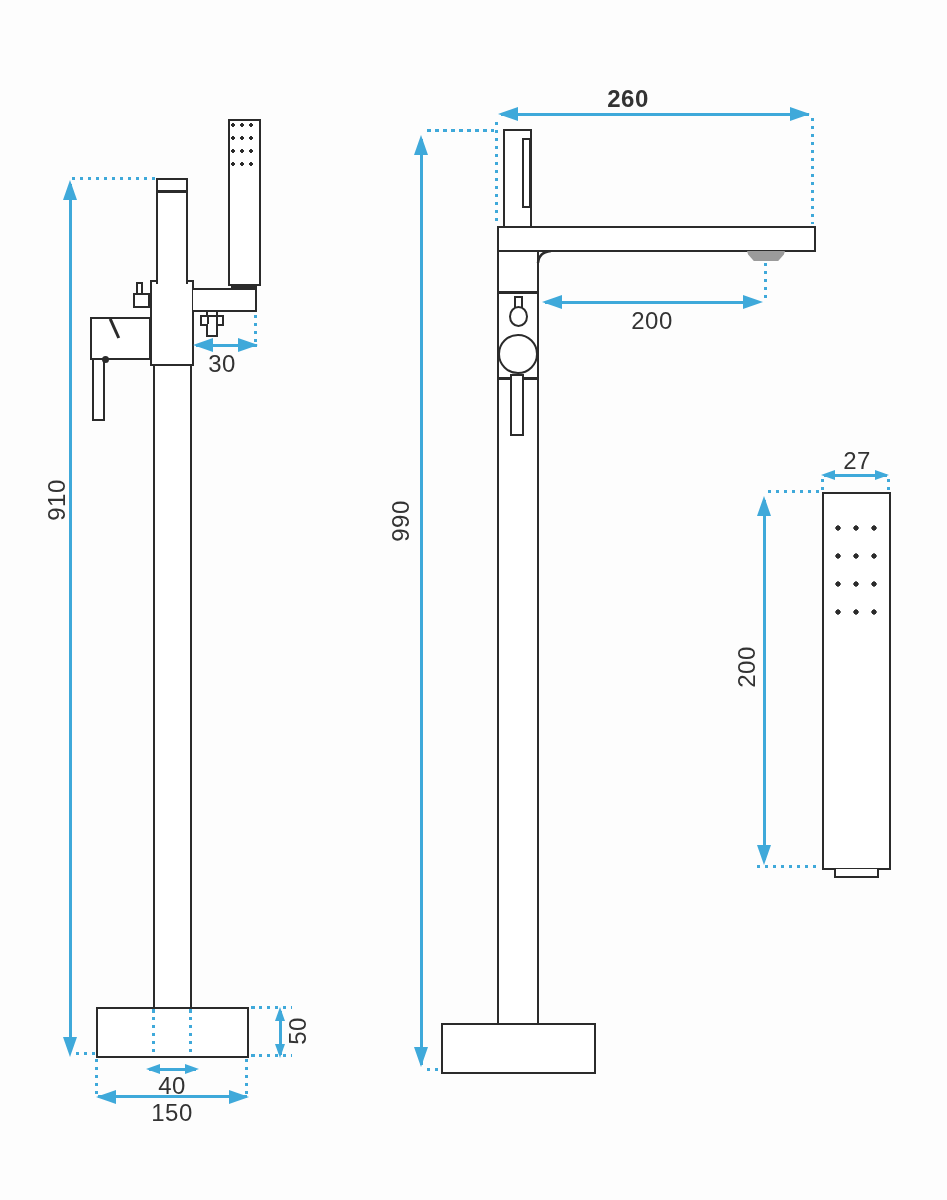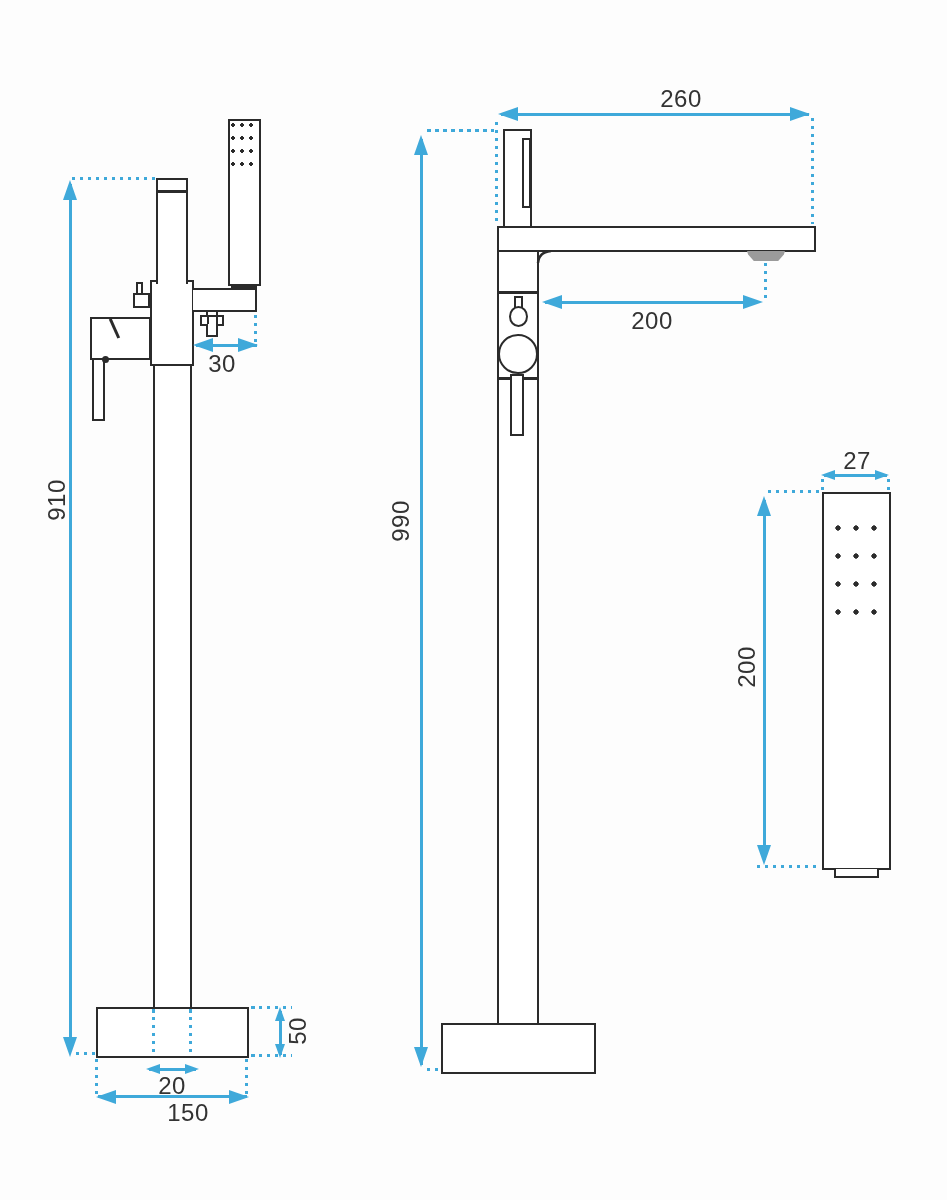--- a/index.html
+++ b/index.html
@@ -100,28 +100,28 @@
     <div class="ln" style="left:196px;top:344px;width:61px;height:3px;"></div>
     <div class="tri tl" style="left:193px;top:338px;"></div>
     <div class="tri tr2" style="left:238px;top:338px;"></div>
     <div class="lbl" style="left:200px;top:351px;width:44px;">30</div>
 
     <div class="dv" style="left:152px;top:1009px;height:47px;"></div>
     <div class="dv" style="left:189px;top:1009px;height:47px;"></div>
     <div class="ln" style="left:149px;top:1068px;width:47px;height:3px;"></div>
     <div class="tri tl sm" style="left:146px;top:1064px;"></div>
     <div class="tri tr2 sm" style="left:185px;top:1064px;"></div>
-    <div class="lbl" style="left:149px;top:1073px;width:46px;">20</div>
+    <div class="lbl" style="left:149px;top:1073px;width:46px;">40</div>
 
     <div class="dv" style="left:95px;top:1059px;height:40px;"></div>
     <div class="dv" style="left:245px;top:1059px;height:40px;"></div>
     <div class="ln" style="left:98px;top:1095px;width:149px;height:3px;"></div>
     <div class="tri tl" style="left:96px;top:1090px;"></div>
     <div class="tri tr2" style="left:229px;top:1090px;"></div>
-    <div class="lbl" style="left:157px;top:1100px;width:62px;">150</div>
+    <div class="lbl" style="left:141px;top:1100px;width:62px;">150</div>
 
     <div class="dh" style="left:251px;top:1006px;width:41px;"></div>
     <div class="dh" style="left:251px;top:1054px;width:41px;"></div>
     <div class="ln" style="left:279px;top:1011px;width:3px;height:44px;"></div>
     <div class="tri tu sm" style="left:275px;top:1007px;"></div>
     <div class="tri td sm" style="left:275px;top:1044px;"></div>
     <div class="lbl rot" style="left:267px;top:1019px;width:60px;height:24px;">50</div>
   </div>
 
   <div class="g">
@@ -130,21 +130,21 @@
     <div class="ln" style="left:420px;top:139px;width:3px;height:926px;"></div>
     <div class="tri tu" style="left:414px;top:135px;"></div>
     <div class="tri td" style="left:414px;top:1047px;"></div>
     <div class="lbl rot" style="left:370px;top:509px;width:60px;height:24px;">990</div>
 
     <div class="dv" style="left:495px;top:122px;height:100px;"></div>
     <div class="dv" style="left:811px;top:118px;height:106px;"></div>
     <div class="ln" style="left:501px;top:113px;width:308px;height:3px;"></div>
     <div class="tri tl" style="left:498px;top:107px;"></div>
     <div class="tri tr2" style="left:790px;top:107px;"></div>
-    <div class="lbl" style="left:646px;top:86px;width:70px;">260</div>
+    <div class="lbl" style="left:593px;top:86px;width:70px;font-weight:bold;">260</div>
 
     <div class="dv" style="left:764px;top:263px;height:36px;"></div>
     <div class="ln" style="left:545px;top:301px;width:200px;height:3px;"></div>
     <div class="tri tl" style="left:542px;top:295px;"></div>
     <div class="tri tr2" style="left:743px;top:295px;"></div>
     <div class="lbl" style="left:617px;top:308px;width:70px;">200</div>
   </div>
 
   <div class="g">
     <div class="dv" style="left:821px;top:479px;height:13px;"></div>

